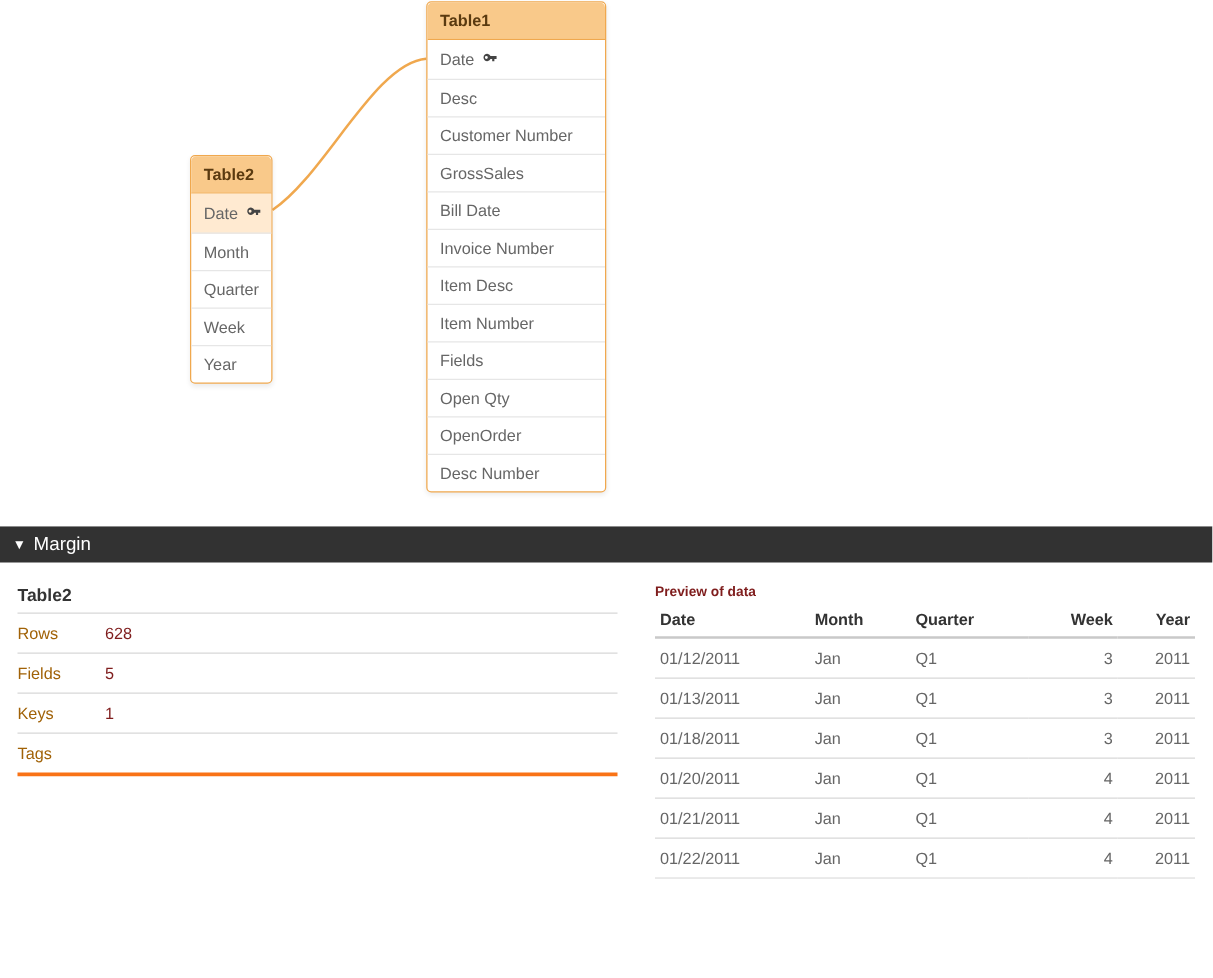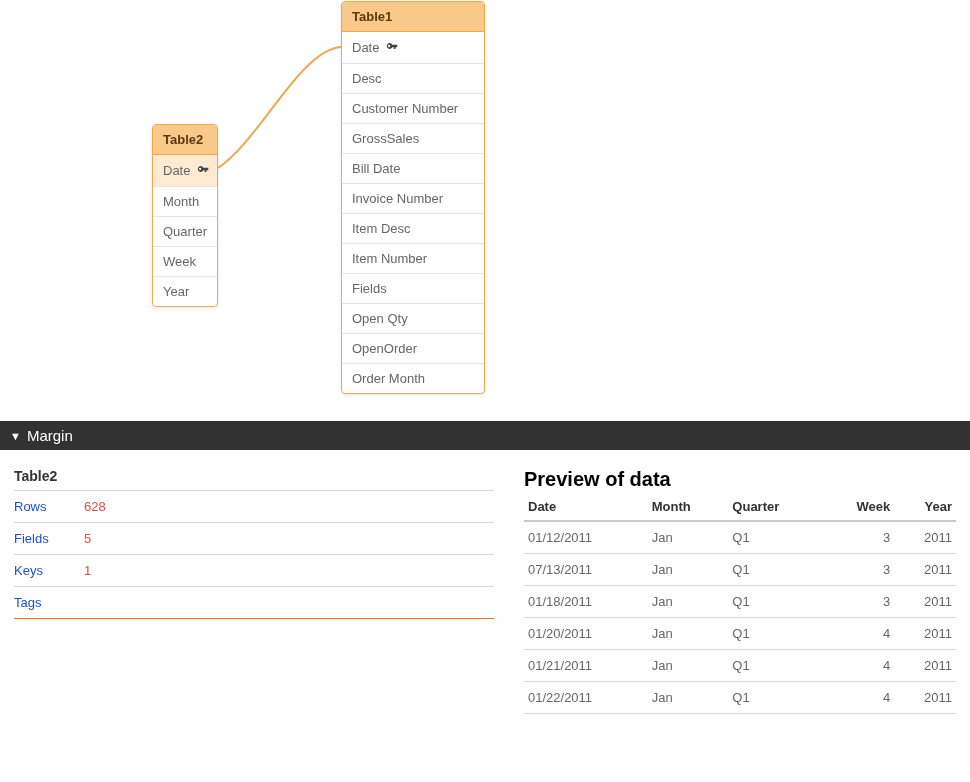--- a/index.html
+++ b/index.html
@@ -11,24 +11,24 @@
   .tblcard .field:last-child { border-bottom: none; }
   .keyicon svg { width: 14px; height: 14px; fill:#444; }
   .connector { position:absolute; left:0; top:0; pointer-events:none; }
   .preview-bar { background: #323232; color: #fff; padding: 6px 10px; font-size: 15px; display:flex; align-items:center; gap:6px;}
   .preview-bar .tri { font-size:11px; }
   .lower { display:flex; padding: 18px 14px 0 14px; gap: 30px; }
   .col-left { flex: 0 0 480px; }
   .col-right { flex: 1; }
   .section-title { font-weight: bold; font-size: 14px; color:#333; padding-bottom:6px;}
   .kv { border-top:1px solid #d8d8d8; display:flex; padding:8px 0;}
-  .kv:last-of-type { border-bottom:1px solid #f97316; }
-  .kv .k { width:70px; color:#1d4ed8; }
-  .kv .v { color:#ef4444; }
-  .dt-title { font-weight:bold; font-size:20px; color:#000000; padding-bottom:2px;}
+  .kv:last-of-type { border-bottom:3px solid #f97316; }
+  .kv .k { width:70px; color:#a16207; }
+  .kv .v { color:#7f1d1d; }
+  .dt-title { font-weight:bold; font-size:11px; color:#7f1d1d; padding-bottom:2px;}
   .dt { width:100%; border-collapse:collapse; }
   .dt th { text-align:left; font-weight:bold; color:#333; border-bottom:2px solid #c9c9c9; padding:6px 4px; font-size:13px;}
   .dt td { border-bottom:1px solid #d8d8d8; padding:8px 4px; color:#666; font-size:13px;}
   .dt th.r, .dt td.r { text-align:right; }
   .field.hl { background:#ffead1; }
 </style>
 </head>
 <body>
 
 <div class="canvas">
@@ -70,21 +70,21 @@
     <div class="field">
         <span>Fields</span>
       </div>
     <div class="field">
         <span>Open Qty</span>
       </div>
     <div class="field">
         <span>OpenOrder</span>
       </div>
     <div class="field">
-        <span>Order Month</span>
+        <span>Desc Number</span>
       </div>
   </div>
 
   <div class="tblcard" style="left:152px; top:124px; width:66px;">
     <div class="hdr">
       <span>Table2</span>
     </div>
     <div class="field hl">
       <span>Date</span>
       <span class="keyicon"><svg viewBox="0 0 24 24">
@@ -145,21 +145,21 @@
       </thead>
       <tbody>
         <tr>
           <td>01/12/2011</td>
           <td>Jan</td>
           <td>Q1</td>
           <td class="r">3</td>
           <td class="r">2011</td>
         </tr>
         <tr>
-          <td>07/13/2011</td>
+          <td>01/13/2011</td>
           <td>Jan</td>
           <td>Q1</td>
           <td class="r">3</td>
           <td class="r">2011</td>
         </tr>
         <tr>
           <td>01/18/2011</td>
           <td>Jan</td>
           <td>Q1</td>
           <td class="r">3</td>

